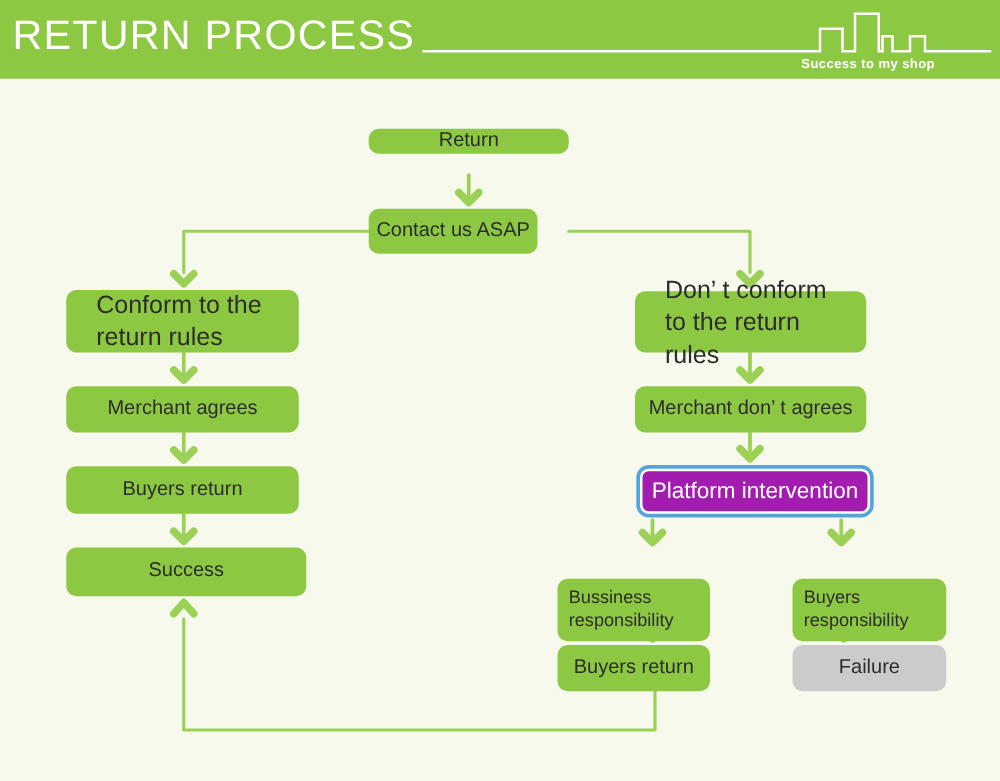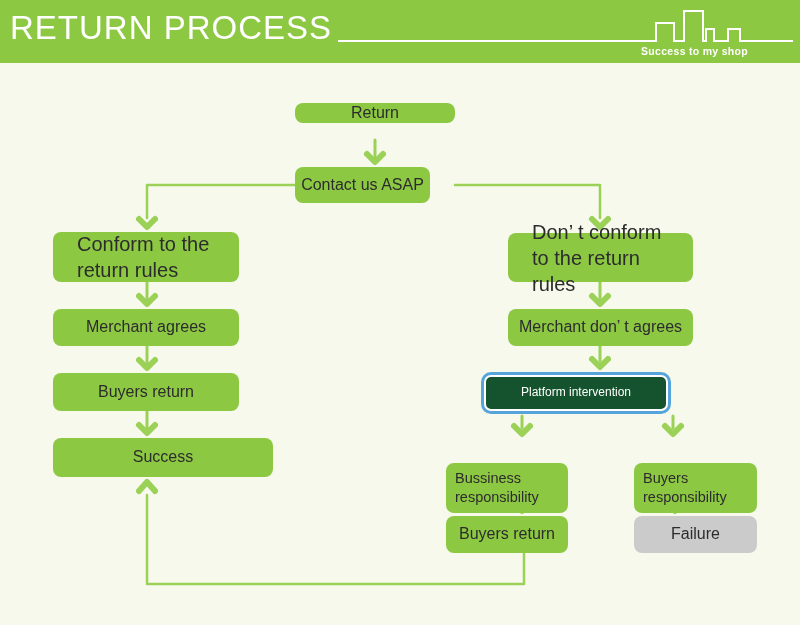--- a/index.html
+++ b/index.html
@@ -39,27 +39,27 @@
   }
   .node.left{justify-content:flex-start;text-align:left;padding:0 24px;font-size:20px;}
   .node.small{font-size:14.5px;padding:0 9px;margin-top:24px;}
 
   
   .n-return          {left:295px;top:40px; width:160px;height:20px;}
   .n-contact         {left:295px;top:104px;width:135px;height:36px;}
   .n-conform         {left:53px; top:169px;width:186px;height:50px;}
   .n-merchant-agrees {left:53px; top:246px;width:186px;height:37px;}
   .n-buyers-return   {left:53px; top:310px;width:186px;height:38px;}
-  .n-success         {left:53px; top:375px;width:220px;height:39px;}
+  .n-success         {left:53px; top:375px;width:192px;height:39px;}
   .n-dont-conform    {left:508px;top:170px;width:185px;height:49px;}
   .n-merchant-dont   {left:508px;top:246px;width:185px;height:37px;}
-  .n-platform        {left:484px;top:312px;width:184px;height:36px;
-                      background:#14532d;color:#ffffff;
+  .n-platform        {left:512px;top:312px;width:184px;height:36px;
+                      background:#a21caf;color:#ffffff;
                       border:2px solid #ffffff;border-radius:7px;
-                      box-shadow:0 0 0 3px #55a5da;font-size:12px;}
+                      box-shadow:0 0 0 3px #55a5da;font-size:18px;}
   .n-bussiness-resp  {left:446px;top:376px;width:122px;height:50px;}
   .n-buyers-resp     {left:634px;top:376px;width:123px;height:50px;}
   .n-buyers-return2  {left:446px;top:453px;width:122px;height:37px;}
   .n-failure         {left:634px;top:453px;width:123px;height:37px;
                       background:#cbcbcb;color:#2c2c2c;}
 </style>
 </head>
 <body>
 
 <div class="canvas">

